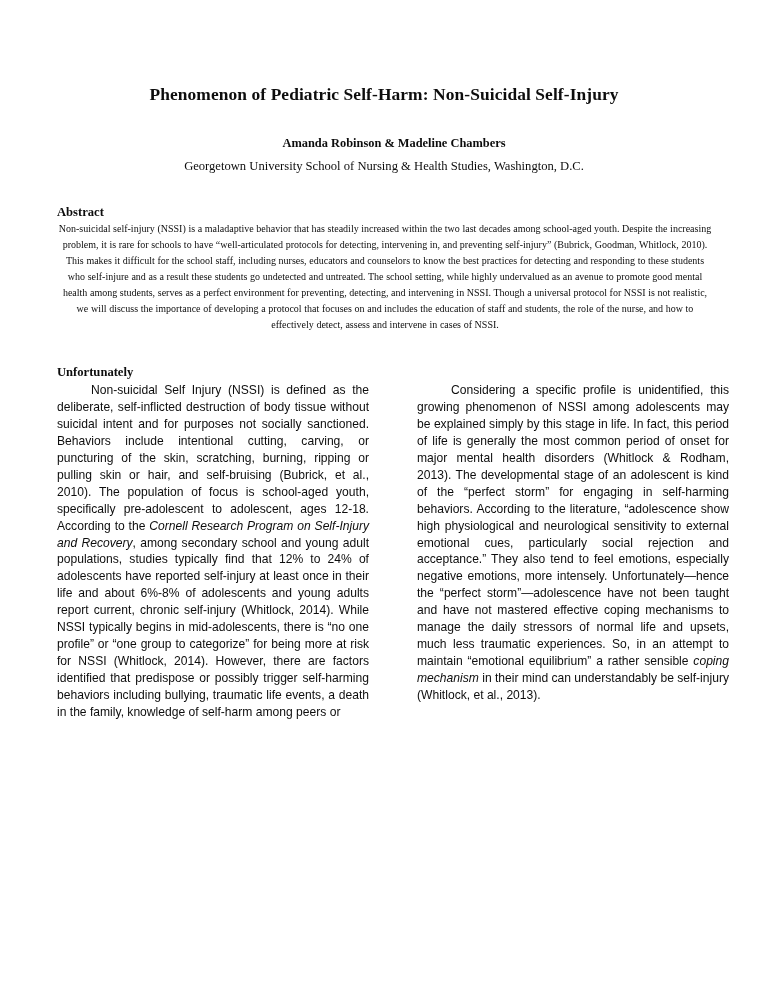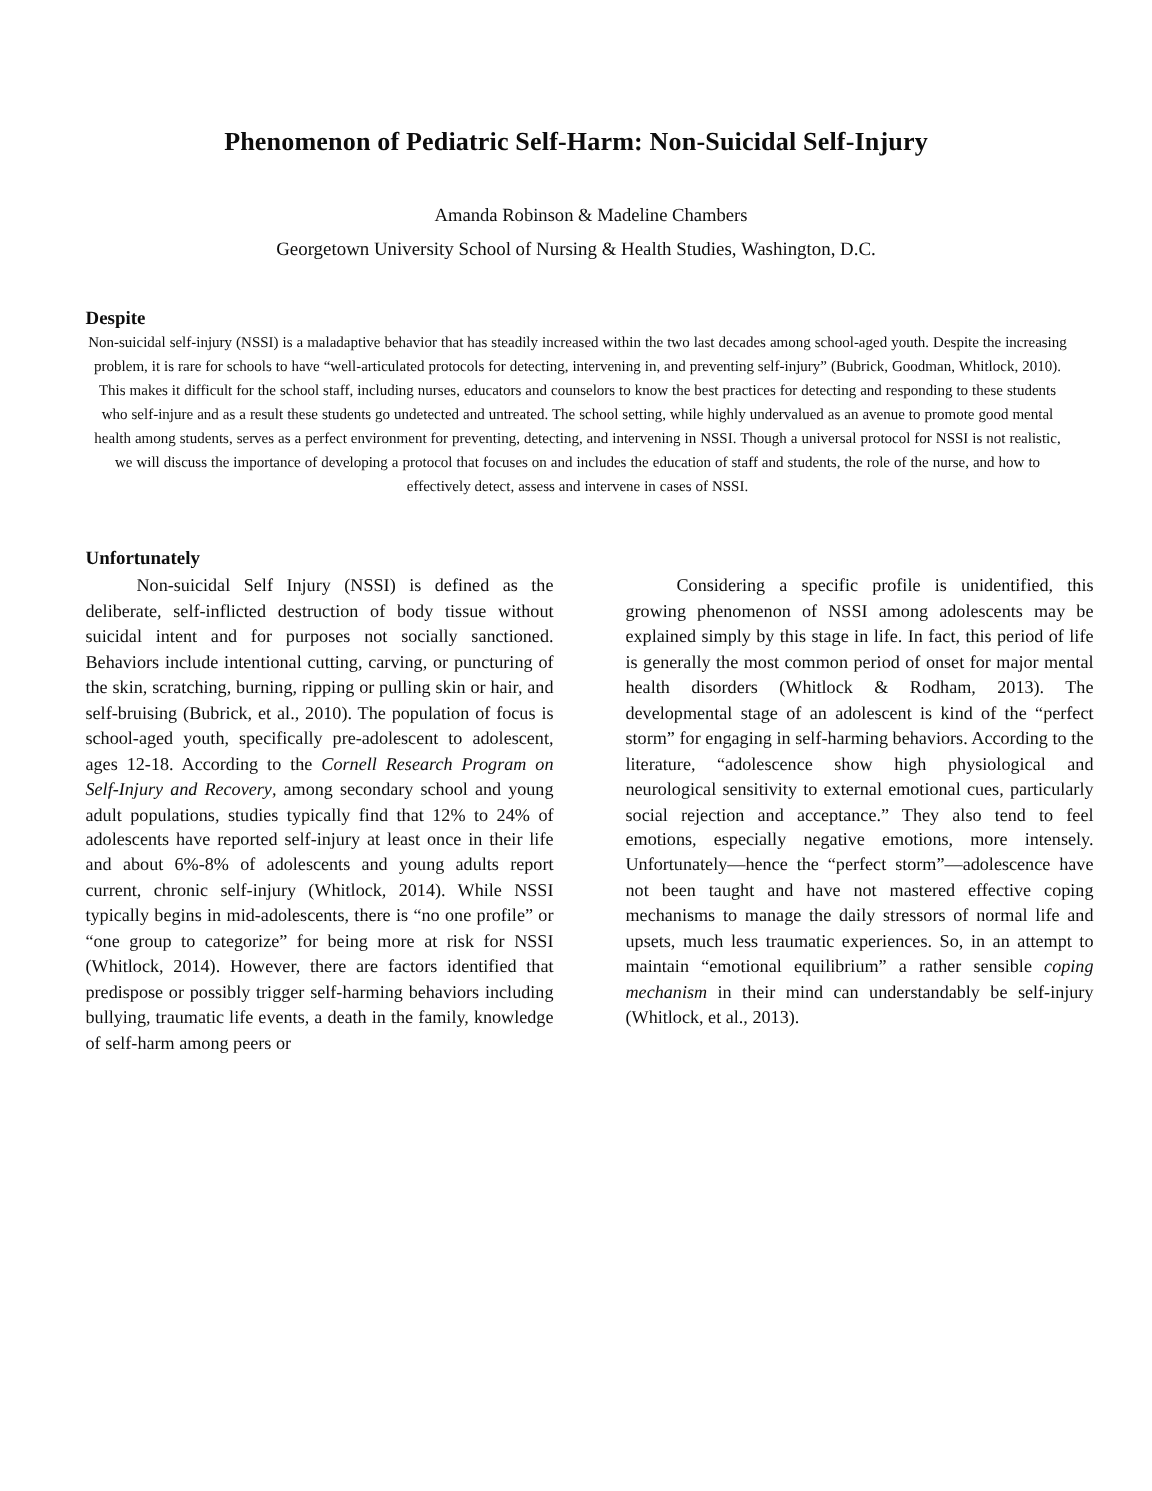--- a/index.html
+++ b/index.html
@@ -31,21 +31,21 @@
   }
   .doc-title {
     font-size: 17.4px;
     font-weight: bold;
     letter-spacing: 0.1px;
     line-height: 1.25;
     margin: 0 40px;
   }
   .authors {
     font-size: 12.4px;
-    font-weight: normal;
+    font-weight: bold;
     margin-top: 29px;
     line-height: 1.3;
     padding-left: 20px;
   }
   .affiliation {
     font-size: 12.6px;
     margin-top: 7px;
     line-height: 1.3;
   }
 
@@ -81,21 +81,21 @@
   .col {
     width: 312px;
     flex: 0 0 312px;
   }
   .col p {
     margin: 0;
     font-size: 12.9px;
     line-height: 1.405;
     text-align: justify;
     text-justify: inter-word;
-    font-family: Liberation Serif, serif;
+    font-family: Liberation Sans, sans-serif;
     font-size: 12.1px;
   }
   .col p.indent {
     text-indent: 34px;
   }
   .col p.last-line-left {
     text-align-last: left;
   }
   em {
     font-style: italic;
@@ -106,21 +106,21 @@
 
 <div class="page">
 
   <div class="masthead">
     <h1 class="doc-title">Phenomenon of Pediatric Self-Harm: Non-Suicidal Self-Injury</h1>
     <div class="authors">Amanda Robinson &amp; Madeline Chambers</div>
     <div class="affiliation">Georgetown University School of Nursing &amp; Health Studies, Washington, D.C.</div>
   </div>
 
   <div class="abstract-block">
-    <div class="section-heading">Despite</div>
+    <div class="section-heading">Abstract</div>
     <p class="abstract-text">Non-suicidal self-injury (NSSI) is a maladaptive behavior that has steadily increased within the two last decades among school-aged youth. Despite the increasing problem, it is rare for schools to have “well-articulated protocols for detecting, intervening in, and preventing self-injury” (Bubrick, Goodman, Whitlock, 2010). This makes it difficult for the school staff, including nurses, educators and counselors to know the best practices for detecting and responding to these students who self-injure and as a result these students go undetected and untreated. The school setting, while highly undervalued as an avenue to promote good mental health among students, serves as a perfect environment for preventing, detecting, and intervening in NSSI. Though a universal protocol for NSSI is not realistic, we will discuss the importance of developing a protocol that focuses on and includes the education of staff and students, the role of the nurse, and how to effectively detect, assess and intervene in cases of NSSI.</p>
   </div>
 
   <div class="intro-heading-wrap">
     <div class="section-heading">Unfortunately</div>
   </div>
 
   <div class="columns">
 
     <div class="col">

